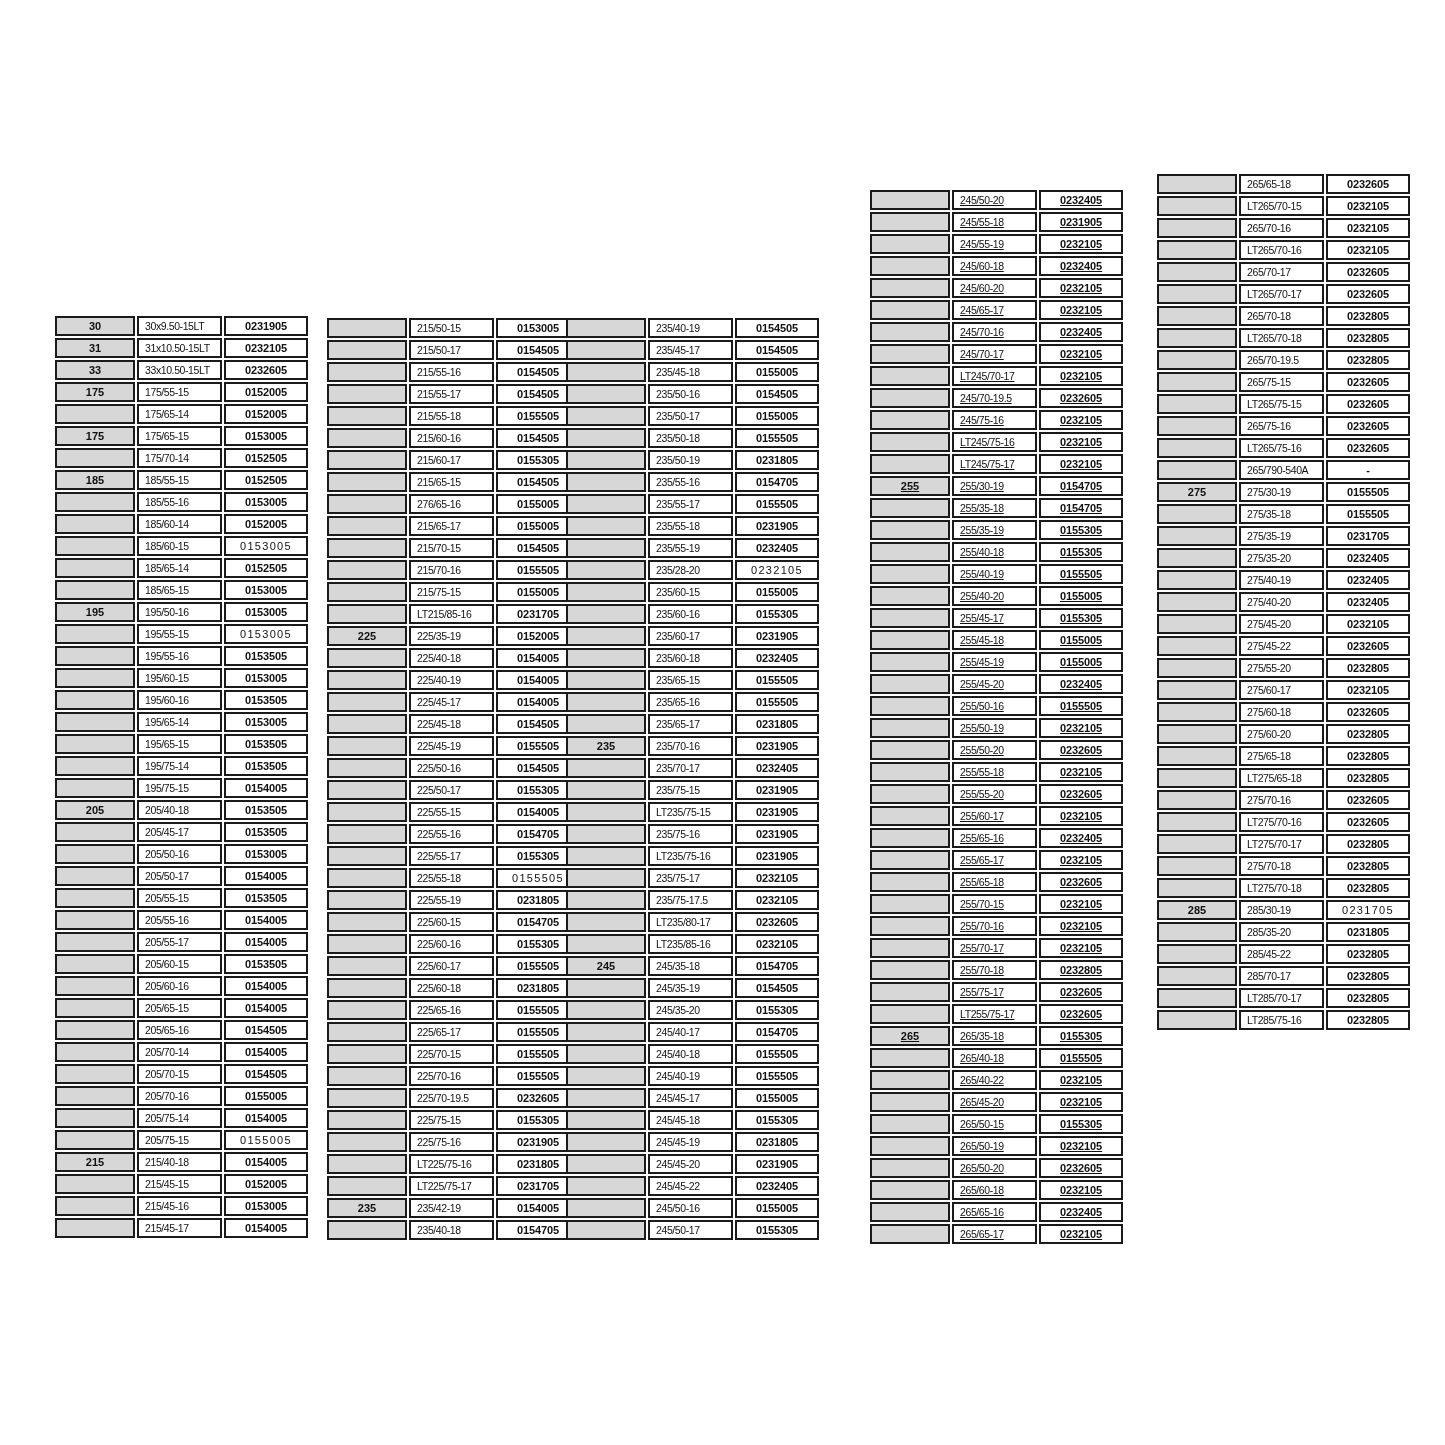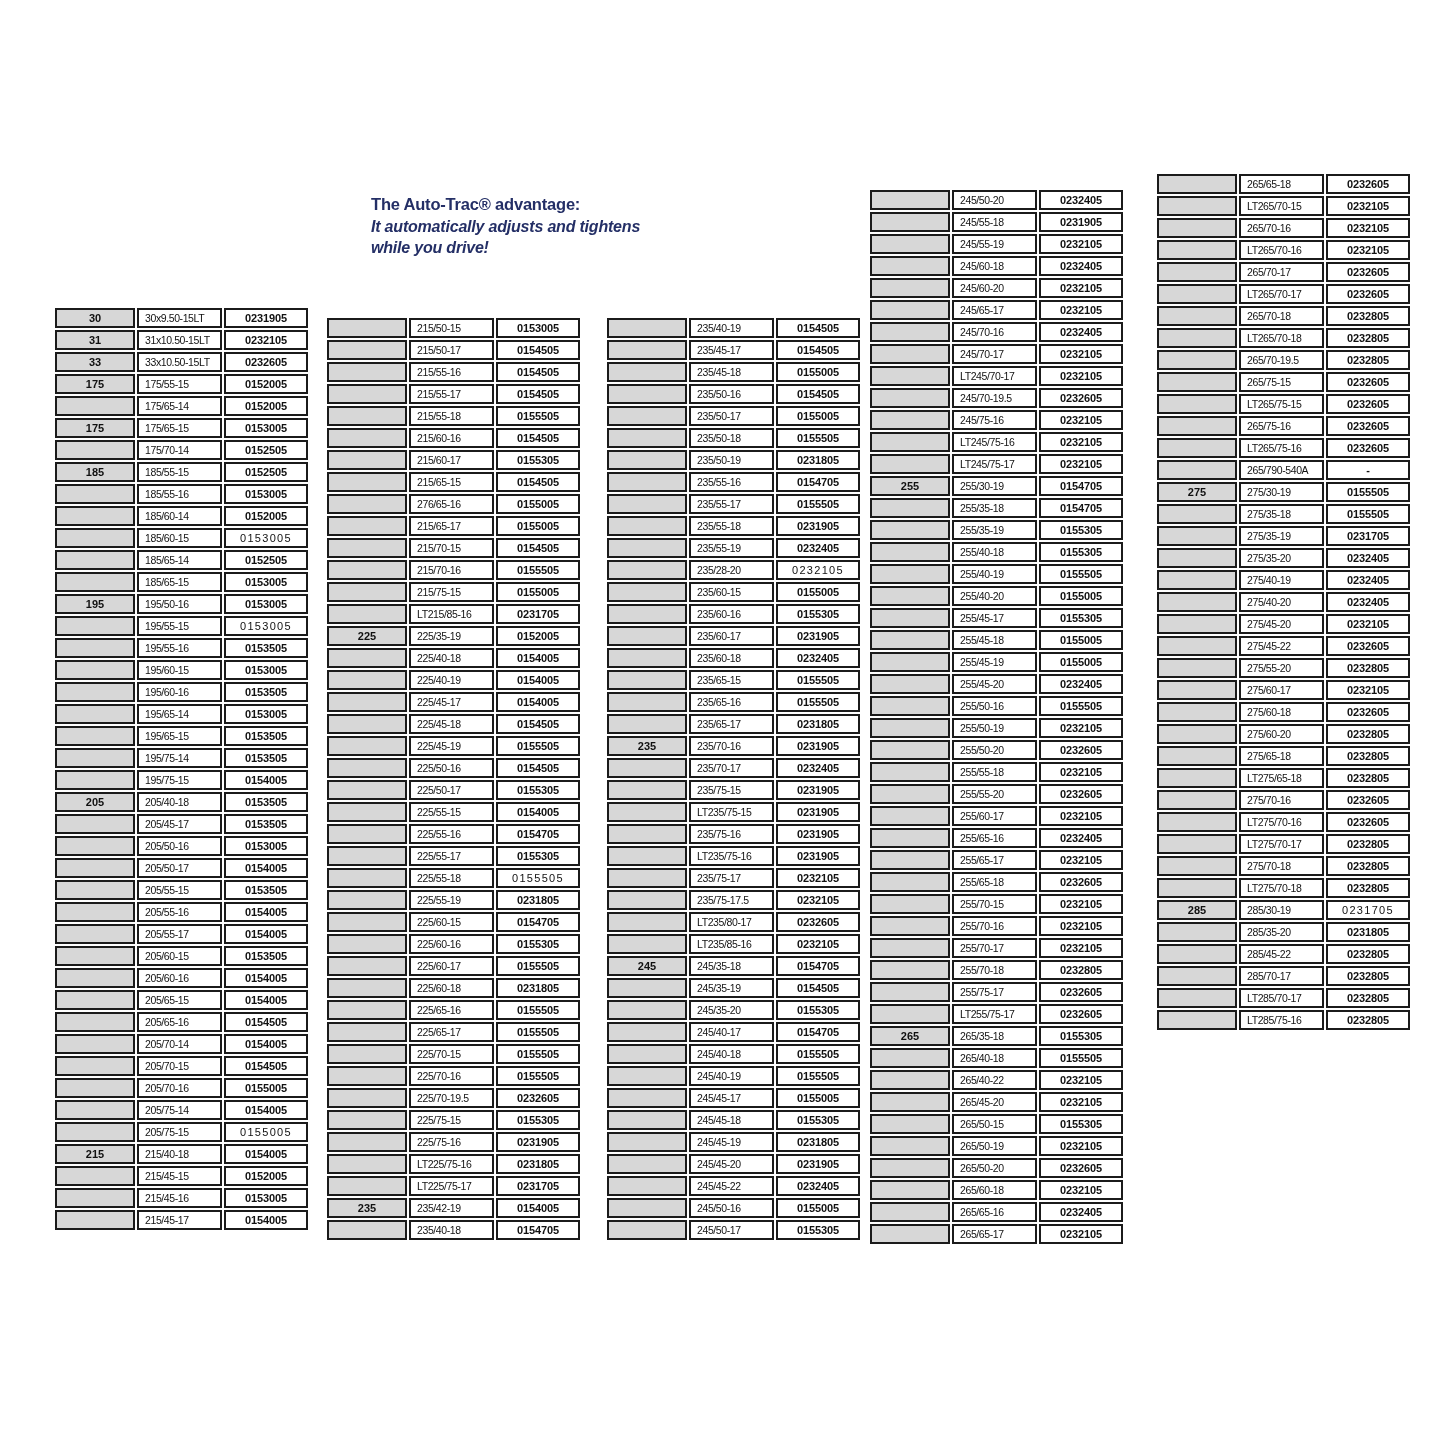--- a/index.html
+++ b/index.html
@@ -71,26 +71,21 @@
   }
   .part.alt {
     font-weight: normal;
     letter-spacing: 1.3px;
   }
 </style>
 </head>
 <body>
 
 <div class="page">
-  <div class="header">
-    <div class="h-title">The Auto-Trac® advantage:</div>
-    <div class="h-tag">It automatically adjusts and tightens</div>
-    <div class="h-tag">while you drive!</div>
-  </div>
-  <div class="tbl" style="left: 55px; top: 308px;">
+  <div class="tbl" style="left: 55px; top: 316px;">
       <div class="row">
     <div class="cell lbl">30</div>
     <div class="cell size">30x9.50-15LT</div>
     <div class="cell part">0231905</div>
   </div>
       <div class="row">
     <div class="cell lbl">31</div>
     <div class="cell size">31x10.50-15LT</div>
     <div class="cell part">0232105</div>
   </div>
@@ -500,21 +495,21 @@
     <div class="cell lbl">235</div>
     <div class="cell size">235/42-19</div>
     <div class="cell part">0154005</div>
   </div>
       <div class="row">
     <div class="cell lbl"></div>
     <div class="cell size">235/40-18</div>
     <div class="cell part">0154705</div>
   </div>
     </div>
-  <div class="tbl" style="left: 607px; top: 318px; text-align: center;">
+  <div class="tbl" style="left: 566px; top: 318px; text-align: center;">
       <div class="row">
     <div class="cell lbl"></div>
     <div class="cell size">235/40-19</div>
     <div class="cell part">0154505</div>
   </div>
       <div class="row">
     <div class="cell lbl"></div>
     <div class="cell size">235/45-17</div>
     <div class="cell part">0154505</div>
   </div>
@@ -712,21 +707,21 @@
     <div class="cell lbl"></div>
     <div class="cell size">245/50-16</div>
     <div class="cell part">0155005</div>
   </div>
       <div class="row">
     <div class="cell lbl"></div>
     <div class="cell size">245/50-17</div>
     <div class="cell part">0155305</div>
   </div>
     </div>
-  <div class="tbl" style="left: 870px; top: 190px;">
+  <div class="tbl" style="left: 870px; top: 190px; text-decoration: underline;">
       <div class="row">
     <div class="cell lbl"></div>
     <div class="cell size">245/50-20</div>
     <div class="cell part">0232405</div>
   </div>
       <div class="row">
     <div class="cell lbl"></div>
     <div class="cell size">245/55-18</div>
     <div class="cell part">0231905</div>
   </div>

